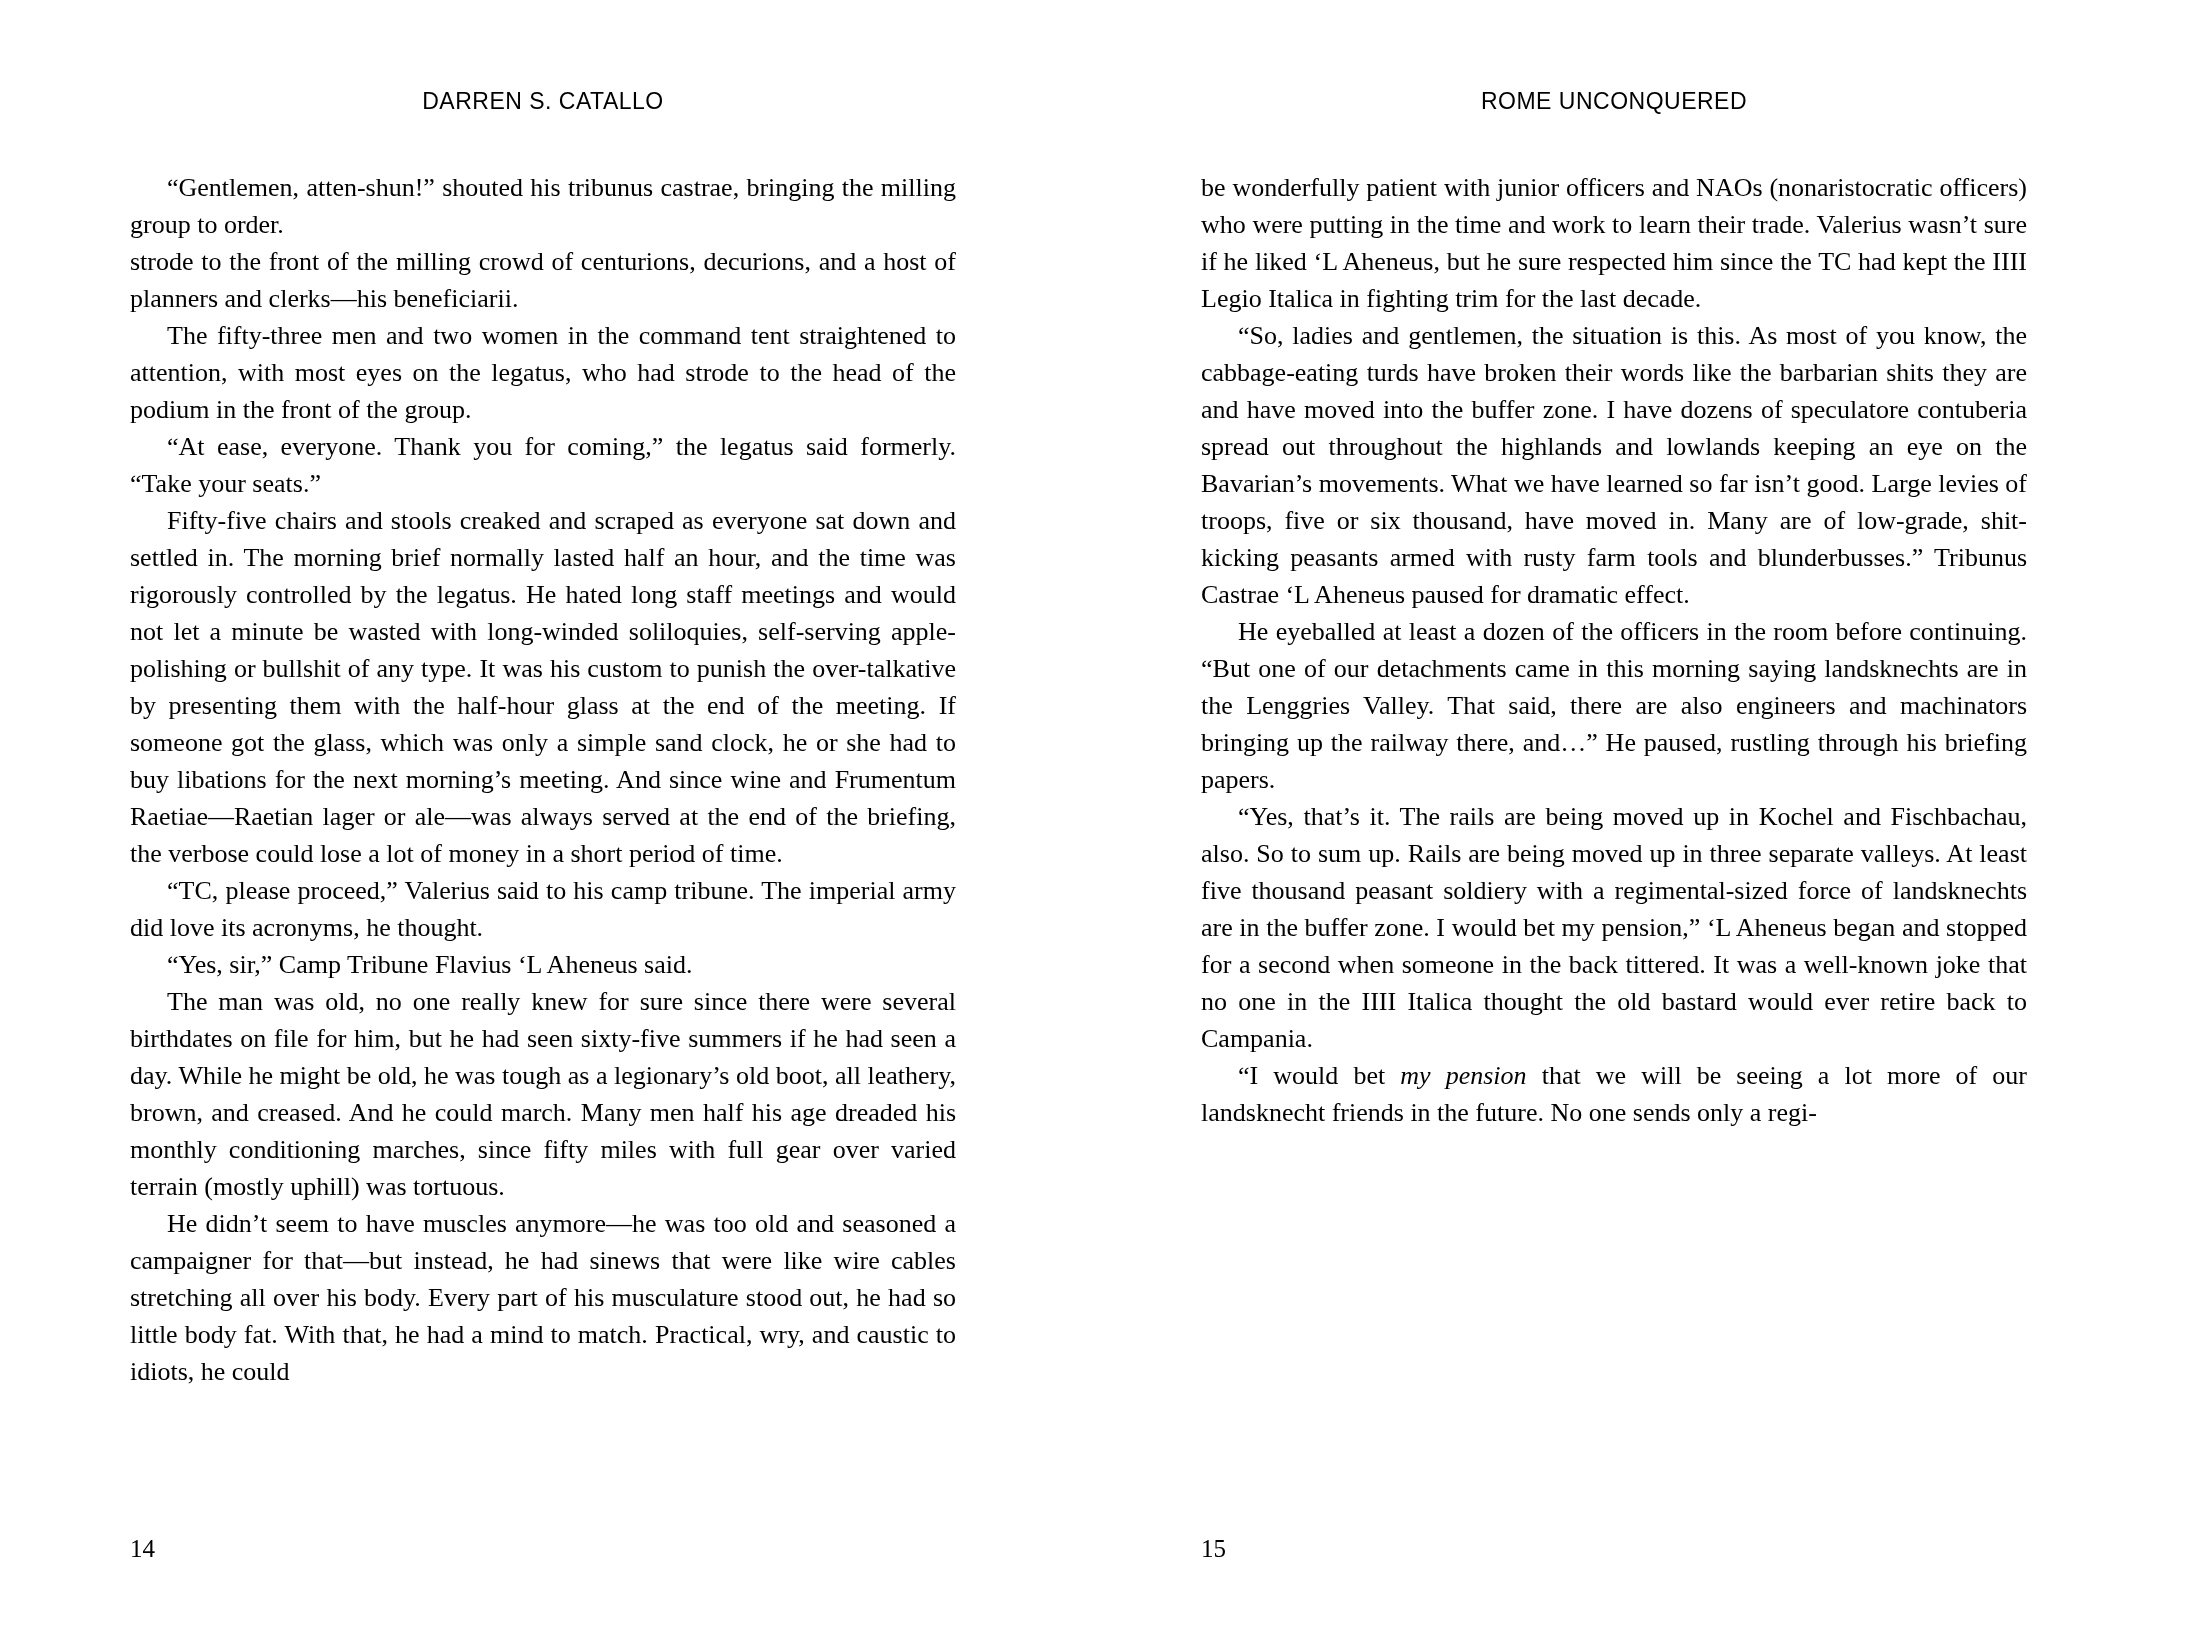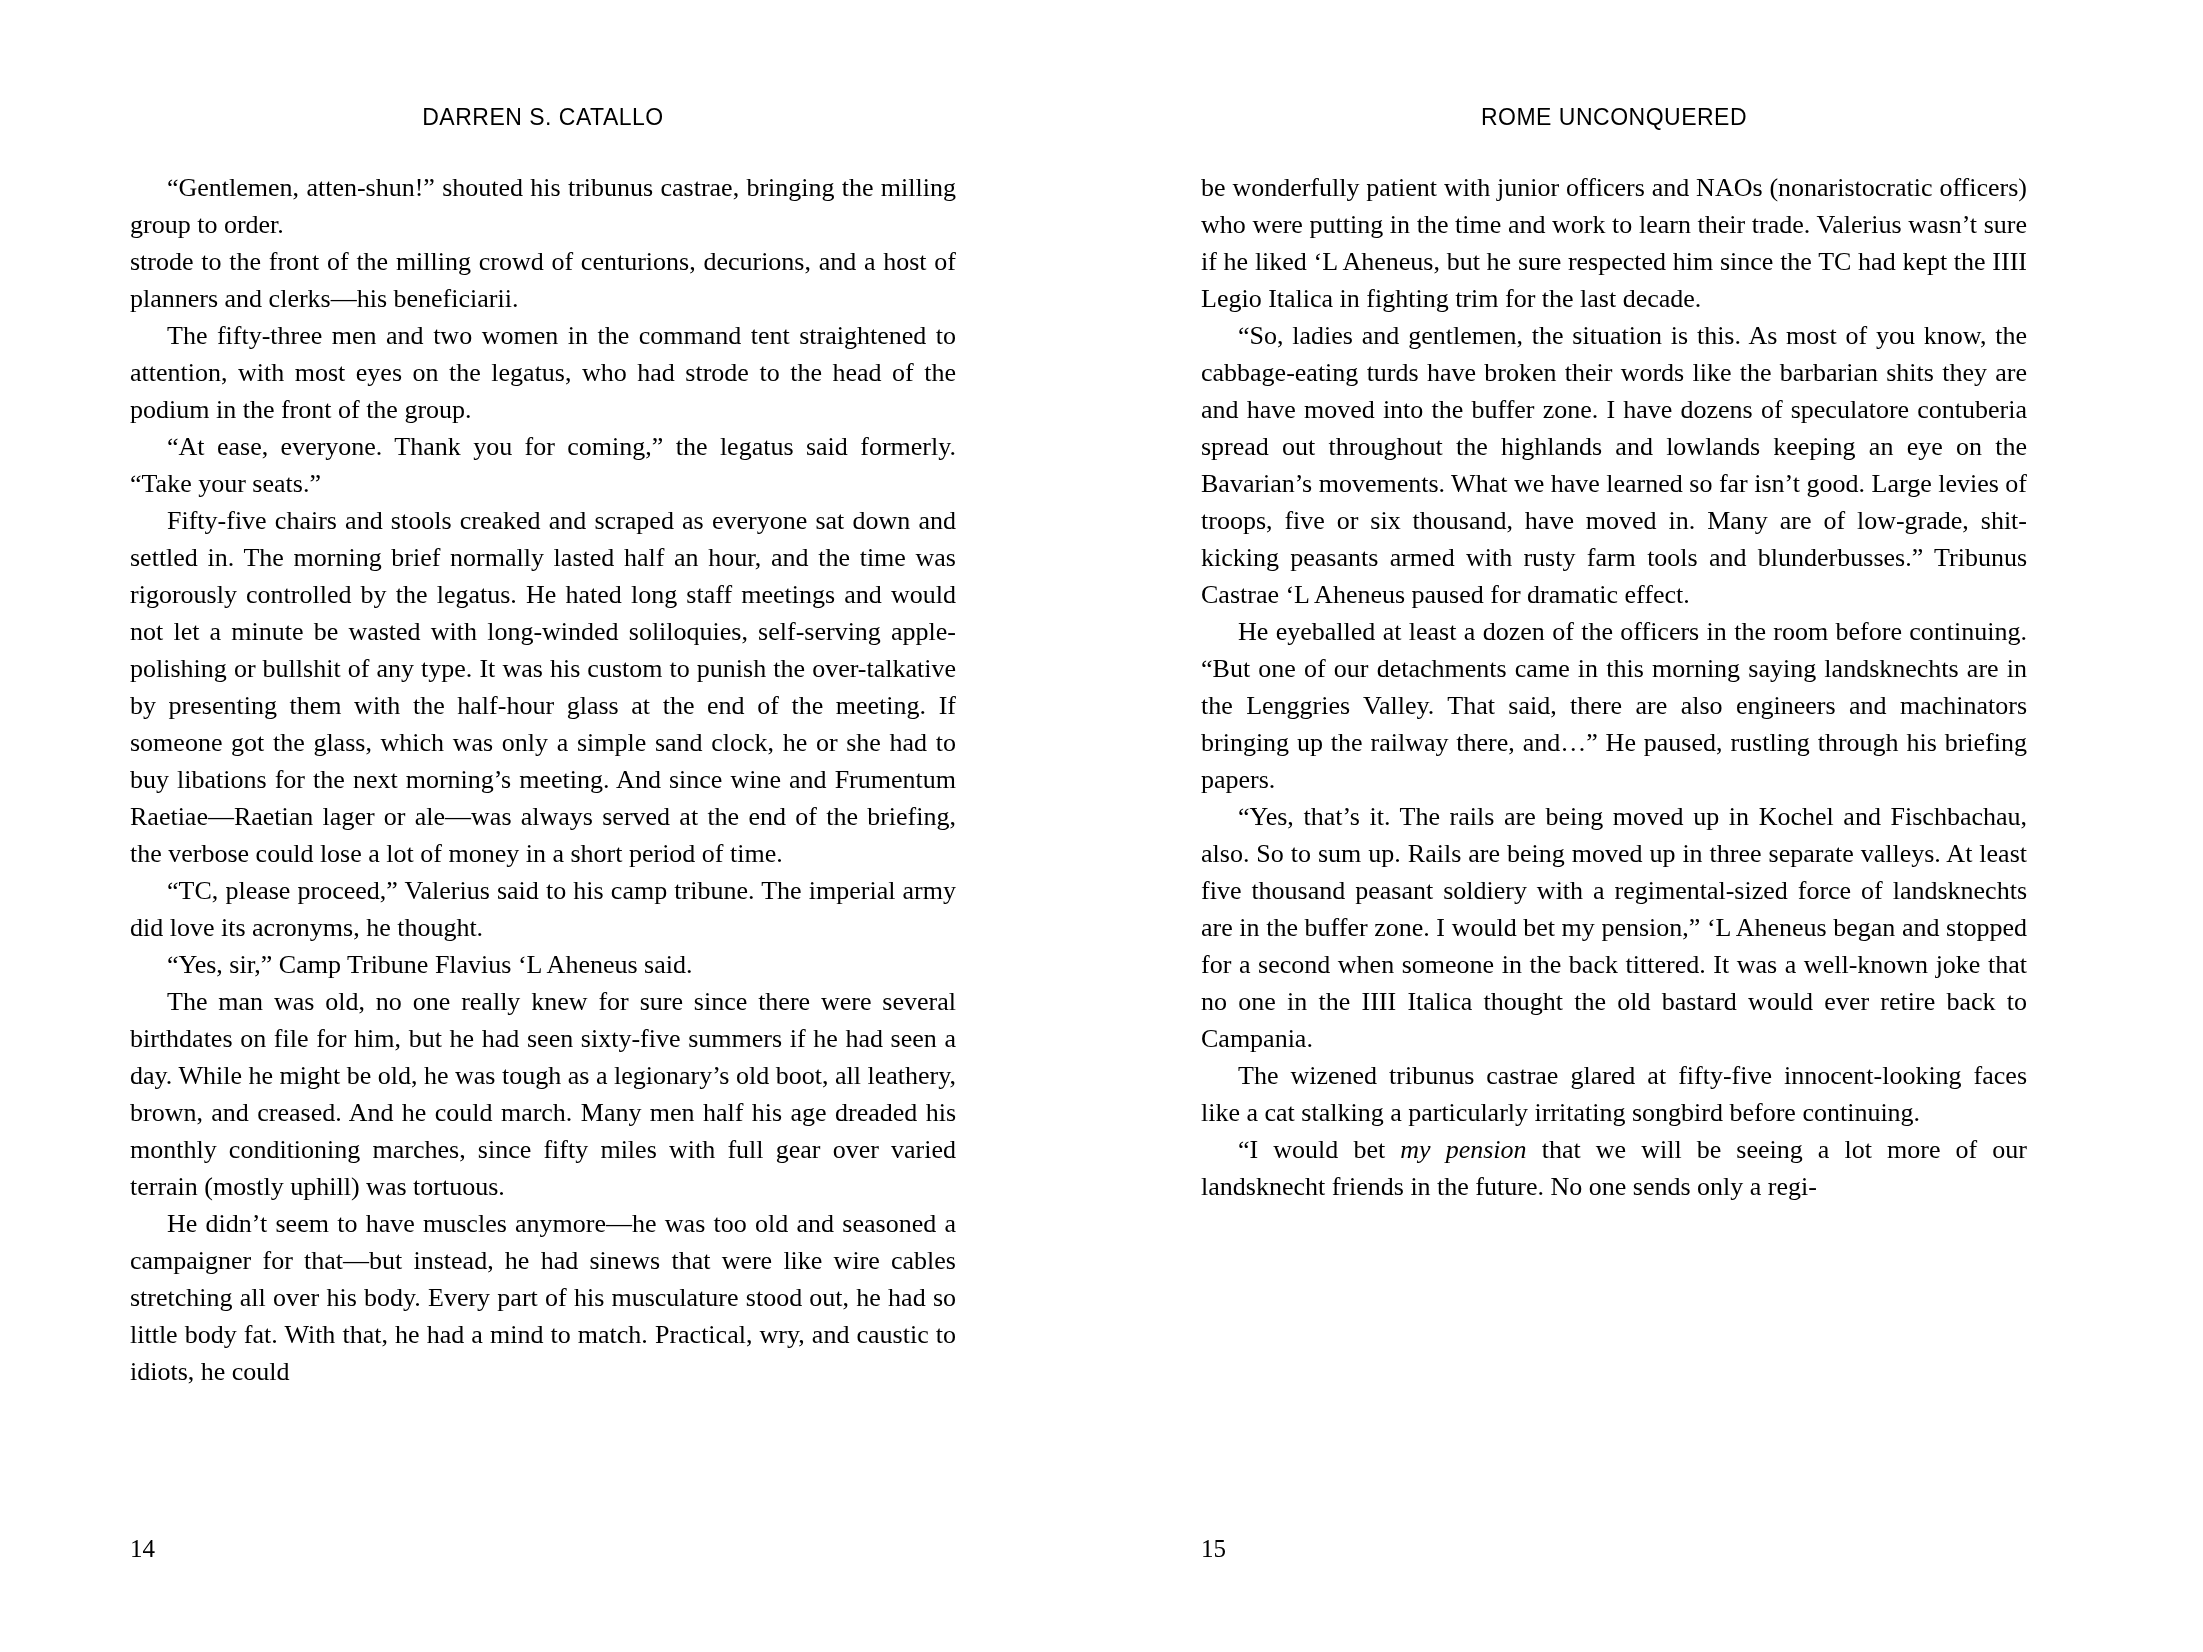--- a/index.html
+++ b/index.html
@@ -28,21 +28,20 @@
     position: absolute;
     top: 88px;
     left: 0;
     width: 100%;
     text-align: center;
     font-family: "Liberation Sans", sans-serif;
     font-size: 23px;
     line-height: 27.5px;
     letter-spacing: 0.5px;
     white-space: nowrap;
-    margin-top: 16px;
   }
   .body-text {
     position: absolute;
     top: 169px;
     left: 0;
     width: 826px;
     font-size: 26px;
     line-height: 37px;
     text-align: justify;
   }
@@ -86,20 +85,19 @@
     <div class="folio">14</div>
   </div>
 
   <div class="page page-right">
     <div class="running-head">ROME UNCONQUERED</div>
     <div class="body-text">
         <p class="para no-indent"><span>be wonderfully patient with junior officers and NAOs (nonaristocratic officers) who were putting in the time and work to learn their trade. Valerius wasn’t sure if he liked ‘L Aheneus, but he sure respected him since the TC had kept the IIII Legio Italica in fighting trim for the last decade.</span></p>
         <p class="para"><span>“So, ladies and gentlemen, the situation is this. As most of you know, the cabbage-eating turds have broken their words like the barbarian shits they are and have moved into the buffer zone. I have dozens of speculatore contuberia spread out throughout the highlands and lowlands keeping an eye on the Bavarian’s movements. What we have learned so far isn’t good. Large levies of troops, five or six thousand, have moved in. Many are of low-grade, shit-kicking peasants armed with rusty farm tools and blunderbusses.” Tribunus Castrae ‘L Aheneus paused for dramatic effect.</span></p>
         <p class="para"><span>He eyeballed at least a dozen of the officers in the room before continuing. “But one of our detachments came in this morning saying landsknechts are in the Lenggries Valley. That said, there are also engineers and machinators bringing up the railway there, and…” He paused, rustling through his briefing papers.</span></p>
         <p class="para"><span>“Yes, that’s it. The rails are being moved up in Kochel and Fischbachau, also. So to sum up. Rails are being moved up in three separate valleys. At least five thousand peasant soldiery with a regimental-sized force of landsknechts are in the buffer zone. I would bet my pension,” ‘L Aheneus began and stopped for a second when someone in the back tittered. It was a well-known joke that no one in the IIII Italica thought the old bastard would ever retire back to Campania.</span></p>
-        <p class="para"><span>The wizened tribunus castrae glared at fifty-five innocent-looking faces like a cat stalking a particularly irritating songbird before continuing.</span></p>
         <p class="para"><span>“I would bet </span><em>my pension</em><span> that we will be seeing a lot more of our landsknecht friends in the future. No one sends only a regi-</span></p>
       </div>
     <div class="folio">15</div>
   </div>
 
 </div>
 
 
 </body></html>

